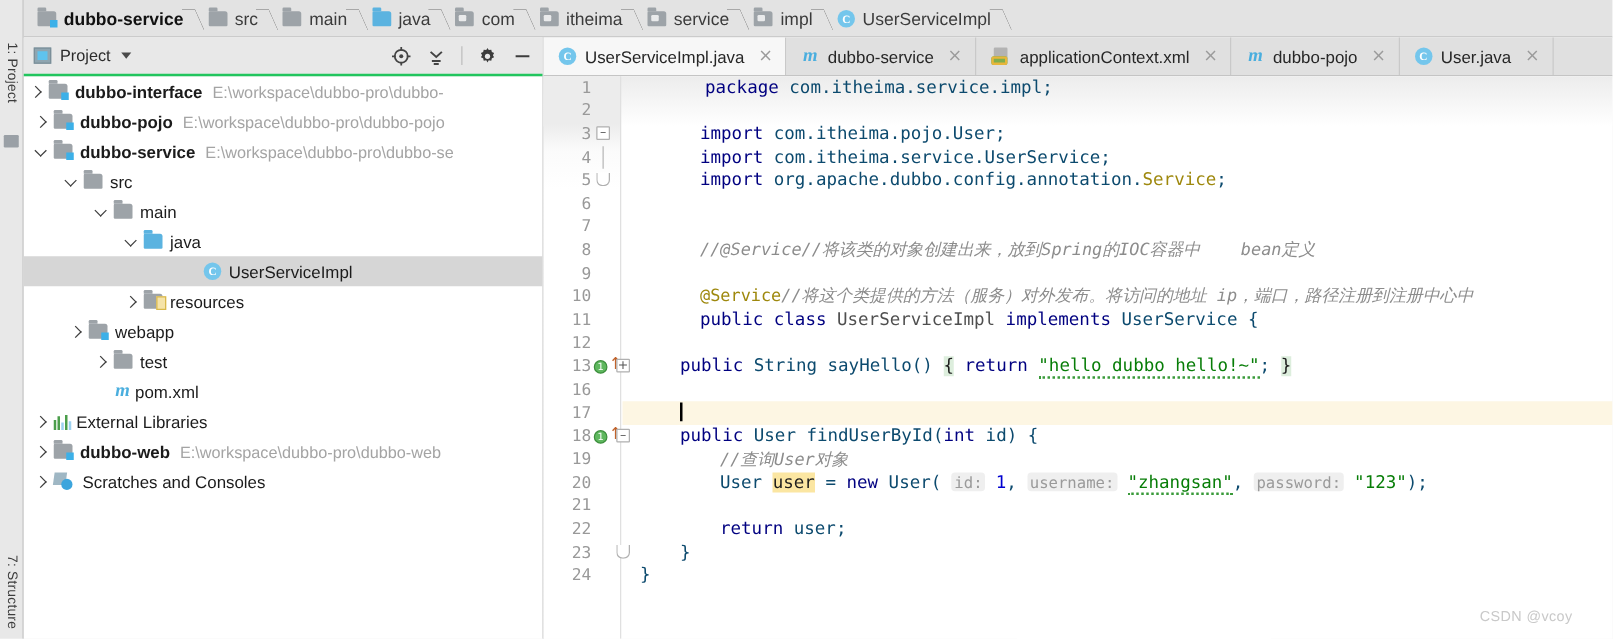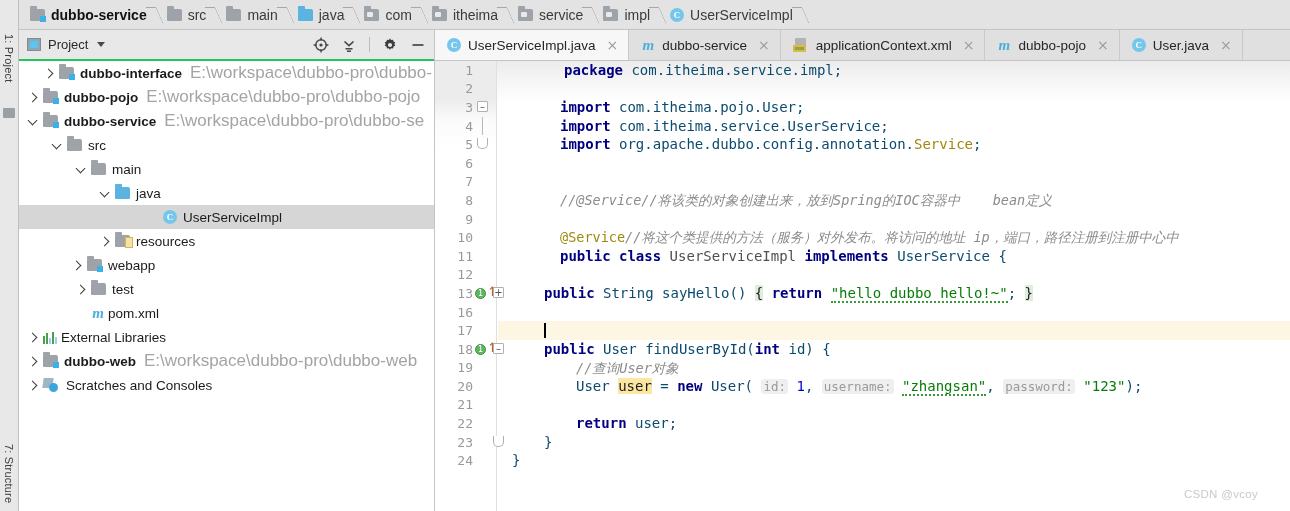--- a/index.html
+++ b/index.html
@@ -134,21 +134,21 @@
   }
   .arrow.right:before, .arrow.down:before {
     content:""; position:absolute; width:6px; height:6px;
     border-right:1.6px solid #3c3c3c; border-bottom:1.6px solid #3c3c3c;
   }
   .arrow.right:before { left:2px; top:3px; transform:rotate(-45deg); }
   .arrow.down:before  { left:2px; top:2px; transform:rotate(45deg); }
   .arrow.none:before { content:none; }
   .row .nm { margin-left:6px; }
   .row .nm.b { font-weight:bold; }
-  .row .path { margin-left:8px; color:#a4a4a4; font-size:17px; }
+  .row .path { margin-left:8px; color:#a4a4a4; font-size:13px; }
   
   .ico-lib { width:14px; height:13px; display:flex; align-items:flex-end; gap:1px; flex:none; }
   .ico-lib i { display:block; width:2px; background:#4b9e4b; }
   
   .ico-scr { width:15px; height:14px; position:relative; flex:none; }
   .ico-scr:before {
     content:""; position:absolute; left:0; top:0; width:10px; height:10px;
     background:#9fb7c4; transform:skewX(-8deg);
   }
   .ico-scr:after {
@@ -196,21 +196,21 @@
   .lnum {
     position:absolute; left:0; width:38px; text-align:right;
     color:#999; font-family:"DejaVu Sans Mono", monospace; font-size:13px;
   }
   .codecol { position:absolute; left:63px; top:0; right:0; bottom:0; }
   .cline { height:18.6px; padding-left:6px; white-space:pre;
     font-family:"DejaVu Sans Mono", monospace; font-size:14px; line-height:18.6px; }
   .cline.cur { background:#fdf6e3; }
 
   
-  .kw  { color:#000080; font-weight:bold; }
+  .kw  { color:#000080; font-weight:normal; }
   .str { color:#077d07; }
   .num { color:#0000d0; }
   .ann { color:#9e880d; }
   .cmt { color:#8c8c8c; font-style:italic; }
   .typ { color:#0c4a6e; }
   .hint {
     color:#9a9a9a; background:#efefef; border-radius:3px; padding:0 2px;
     font-size:12.5px;
   }
   .sel-ident { background:#fbe6a2; }
@@ -327,21 +327,21 @@
         </span>
         <span class="pa">
           <svg width="16" height="16" viewBox="0 0 16 16">
             <path d="M2.5 8h11" stroke="#3c3c3c" stroke-width="1.6"></path>
           </svg>
         </span>
       </span>
     </div>
     <div class="tree">
 
-      <div class="row" style="padding-left:24px">
+      <div class="row" style="padding-left:4px">
         <span class="arrow right"></span>
         <span class="ico-folder src"></span>
         <span class="nm b">dubbo-interface</span>
         <span class="path">E:\workspace\dubbo-pro\dubbo-</span>
       </div>
 
       <div class="row" style="padding-left:8px">
         <span class="arrow right"></span>
         <span class="ico-folder src"></span>
         <span class="nm b">dubbo-pojo</span>
@@ -379,21 +379,21 @@
         <span class="ico-class">C</span>
         <span class="nm">UserServiceImpl</span>
       </div>
 
       <div class="row" style="padding-left:80px">
         <span class="arrow right"></span>
         <span class="ico-folder res"></span>
         <span class="nm">resources</span>
       </div>
 
-      <div class="row" style="padding-left:52px">
+      <div class="row" style="padding-left:36px">
         <span class="arrow right"></span>
         <span class="ico-folder src"></span>
         <span class="nm">webapp</span>
       </div>
 
       <div class="row" style="padding-left:56px">
         <span class="arrow right"></span>
         <span class="ico-folder"></span>
         <span class="nm">test</span>
       </div>

